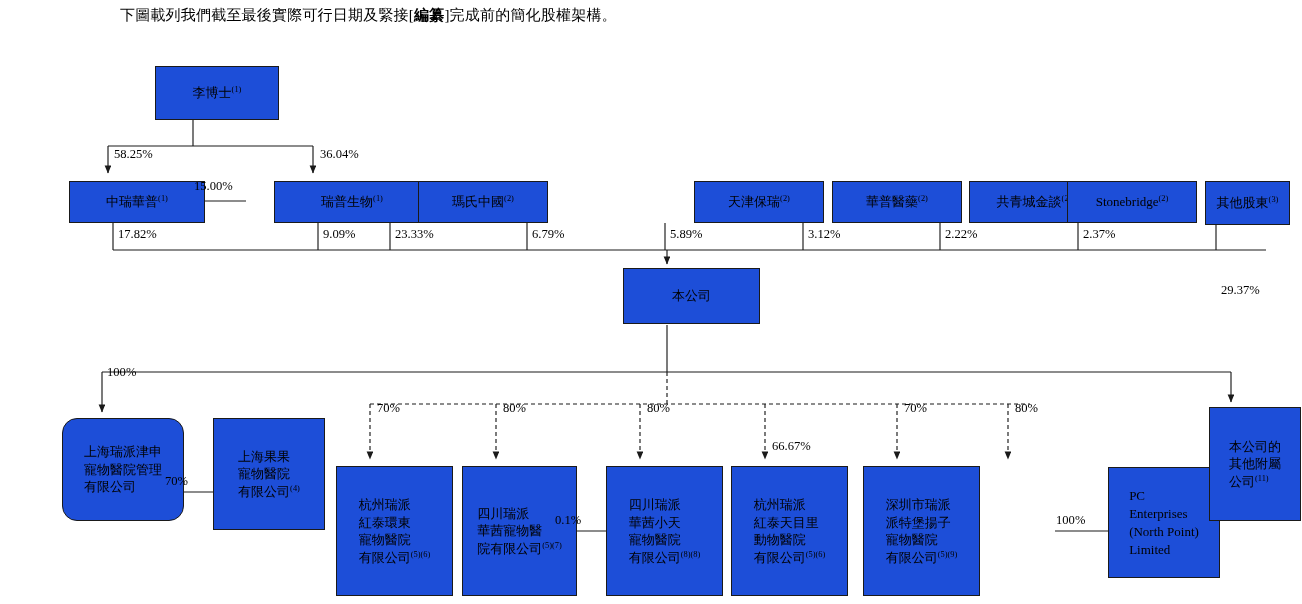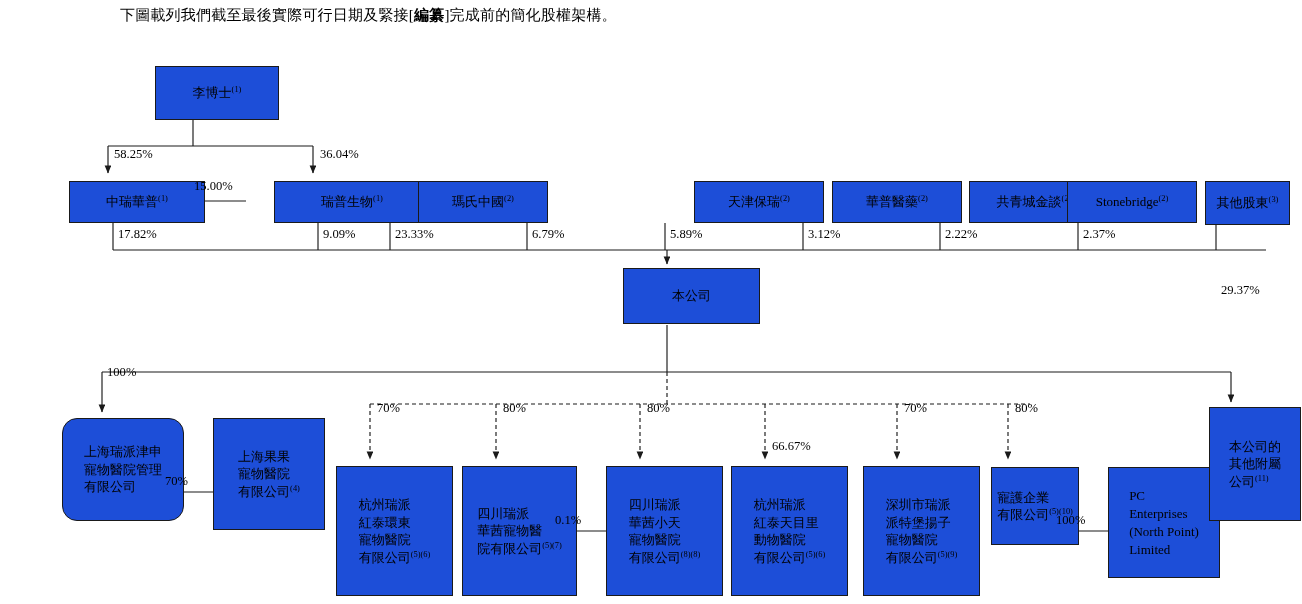--- a/index.html
+++ b/index.html
@@ -219,26 +219,20 @@
 
   <div class="box" style="left:839px; top:466px; width:117px; height:130px;">
     <span class="txt">
       <span>深圳市瑞派</span><br>
       <span>派特堡揚子</span><br>
       <span>寵物醫院</span><br>
       <span>有限公司</span><sup>(5)(9)</sup>
     </span>
   </div>
 
-  <div class="box" style="left:967px; top:467px; width:88px; height:78px;">
-    <span class="txt">
-      <span>寵護企業</span><br>
-      <span>有限公司</span><sup>(5)(10)</sup>
-    </span>
-  </div>
 
   <div class="box en" style="left:1084px; top:467px; width:112px; height:111px;">
     <span class="txt">
       <span>PC</span><br>
       <span>Enterprises</span><br>
       <span>(North Point)</span><br>
       <span>Limited</span>
     </span>
   </div>
 

